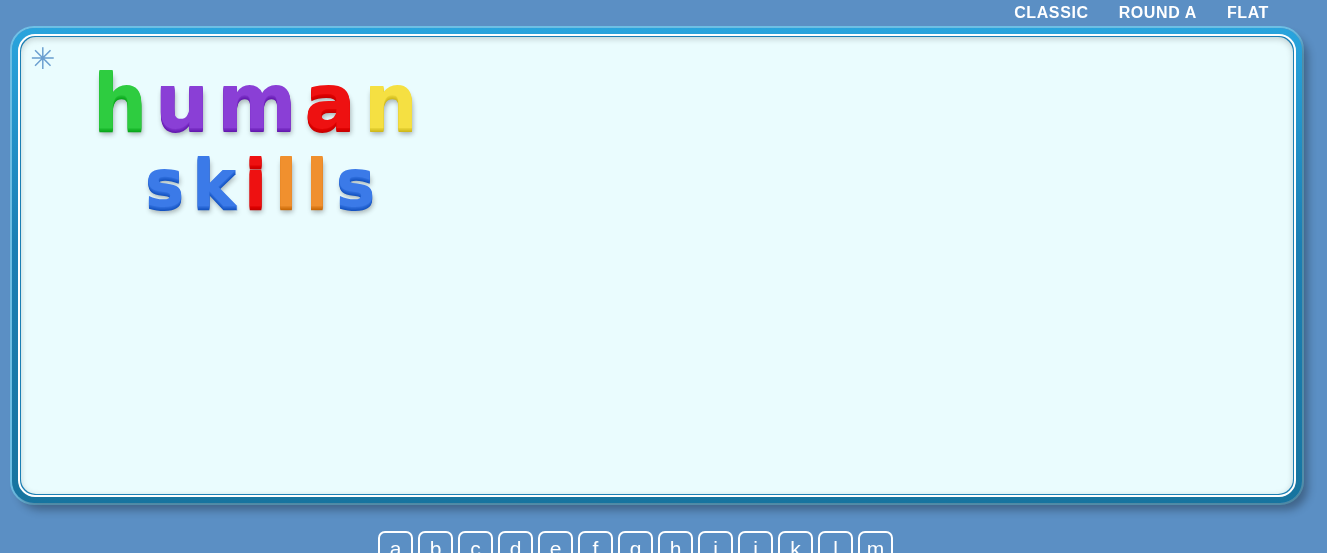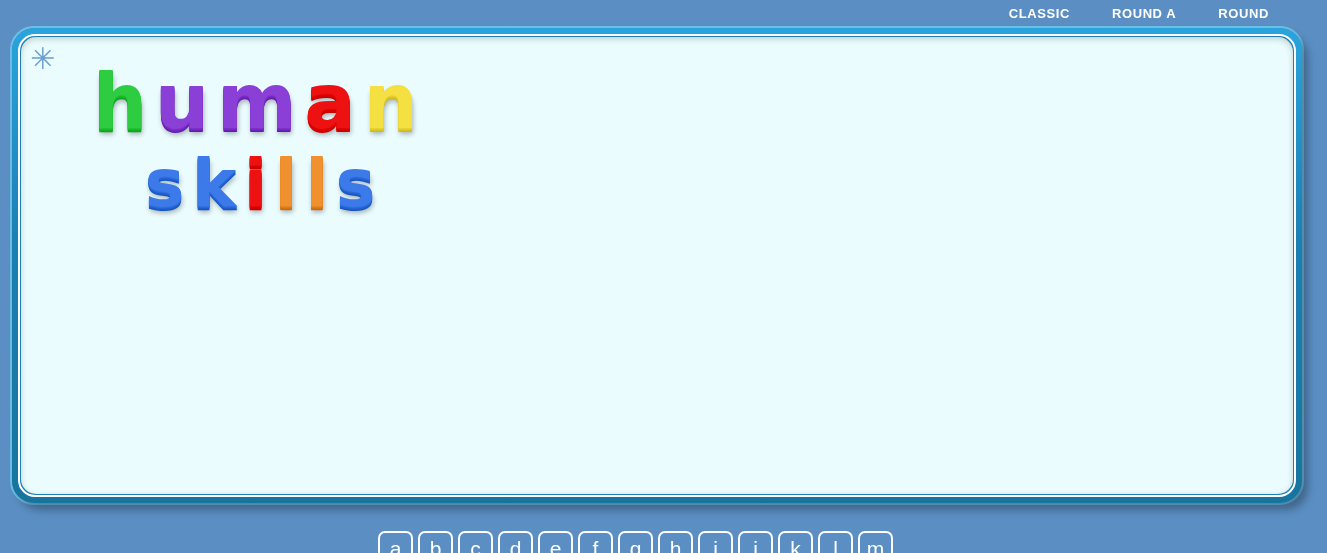--- a/index.html
+++ b/index.html
@@ -22,24 +22,24 @@
     width: 1327px;
     height: 26px;
     display: flex;
     justify-content: flex-end;
     align-items: center;
     padding-right: 58px;
     box-sizing: border-box;
   }
   .nav-item {
     color: #ffffff;
-    font-size: 13px;
+    font-size: 16px;
     font-weight: bold;
     letter-spacing: 0.6px;
-    margin-left: 42px;
+    margin-left: 30px;
     cursor: pointer;
     user-select: none;
     white-space: nowrap;
   }
 
   
   #board-wrap {
     position: absolute;
     left: 12px;
     top: 28px;
@@ -114,21 +114,21 @@
     padding: 0 4px;
   }
   .letter.small { font-size: 66px; line-height: 86px; }
 </style>
 </head>
 <body>
 
 <div id="topnav">
     <div class="nav-item">CLASSIC</div>
     <div class="nav-item">ROUND A</div>
-    <div class="nav-item">ROUND</div>
+    <div class="nav-item">FLAT</div>
   </div>
 
 <div id="board-glow"></div>
 <div id="board-wrap">
   <div id="board-outline">
     <div id="board">
       <div id="asterisk">✳</div>
       <div class="word" id="word-0">
           <span class="letter" style="color: rgb(46, 204, 64); text-shadow: rgb(32, 190, 50) 0px 1px 0px, rgb(24, 182, 42) 0px 2px 0px, rgb(16, 174, 34) 0px 3px 0px, rgb(8, 166, 26) 0px 4px 0px, rgba(0, 0, 0, 0.3) 1px 6px 5px;">h</span>
           <span class="letter" style="color: rgb(138, 63, 214); text-shadow: rgb(124, 49, 200) 0px 1px 0px, rgb(116, 41, 192) 0px 2px 0px, rgb(108, 33, 184) 0px 3px 0px, rgb(100, 25, 176) 0px 4px 0px, rgba(0, 0, 0, 0.3) 1px 6px 5px;">u</span>

